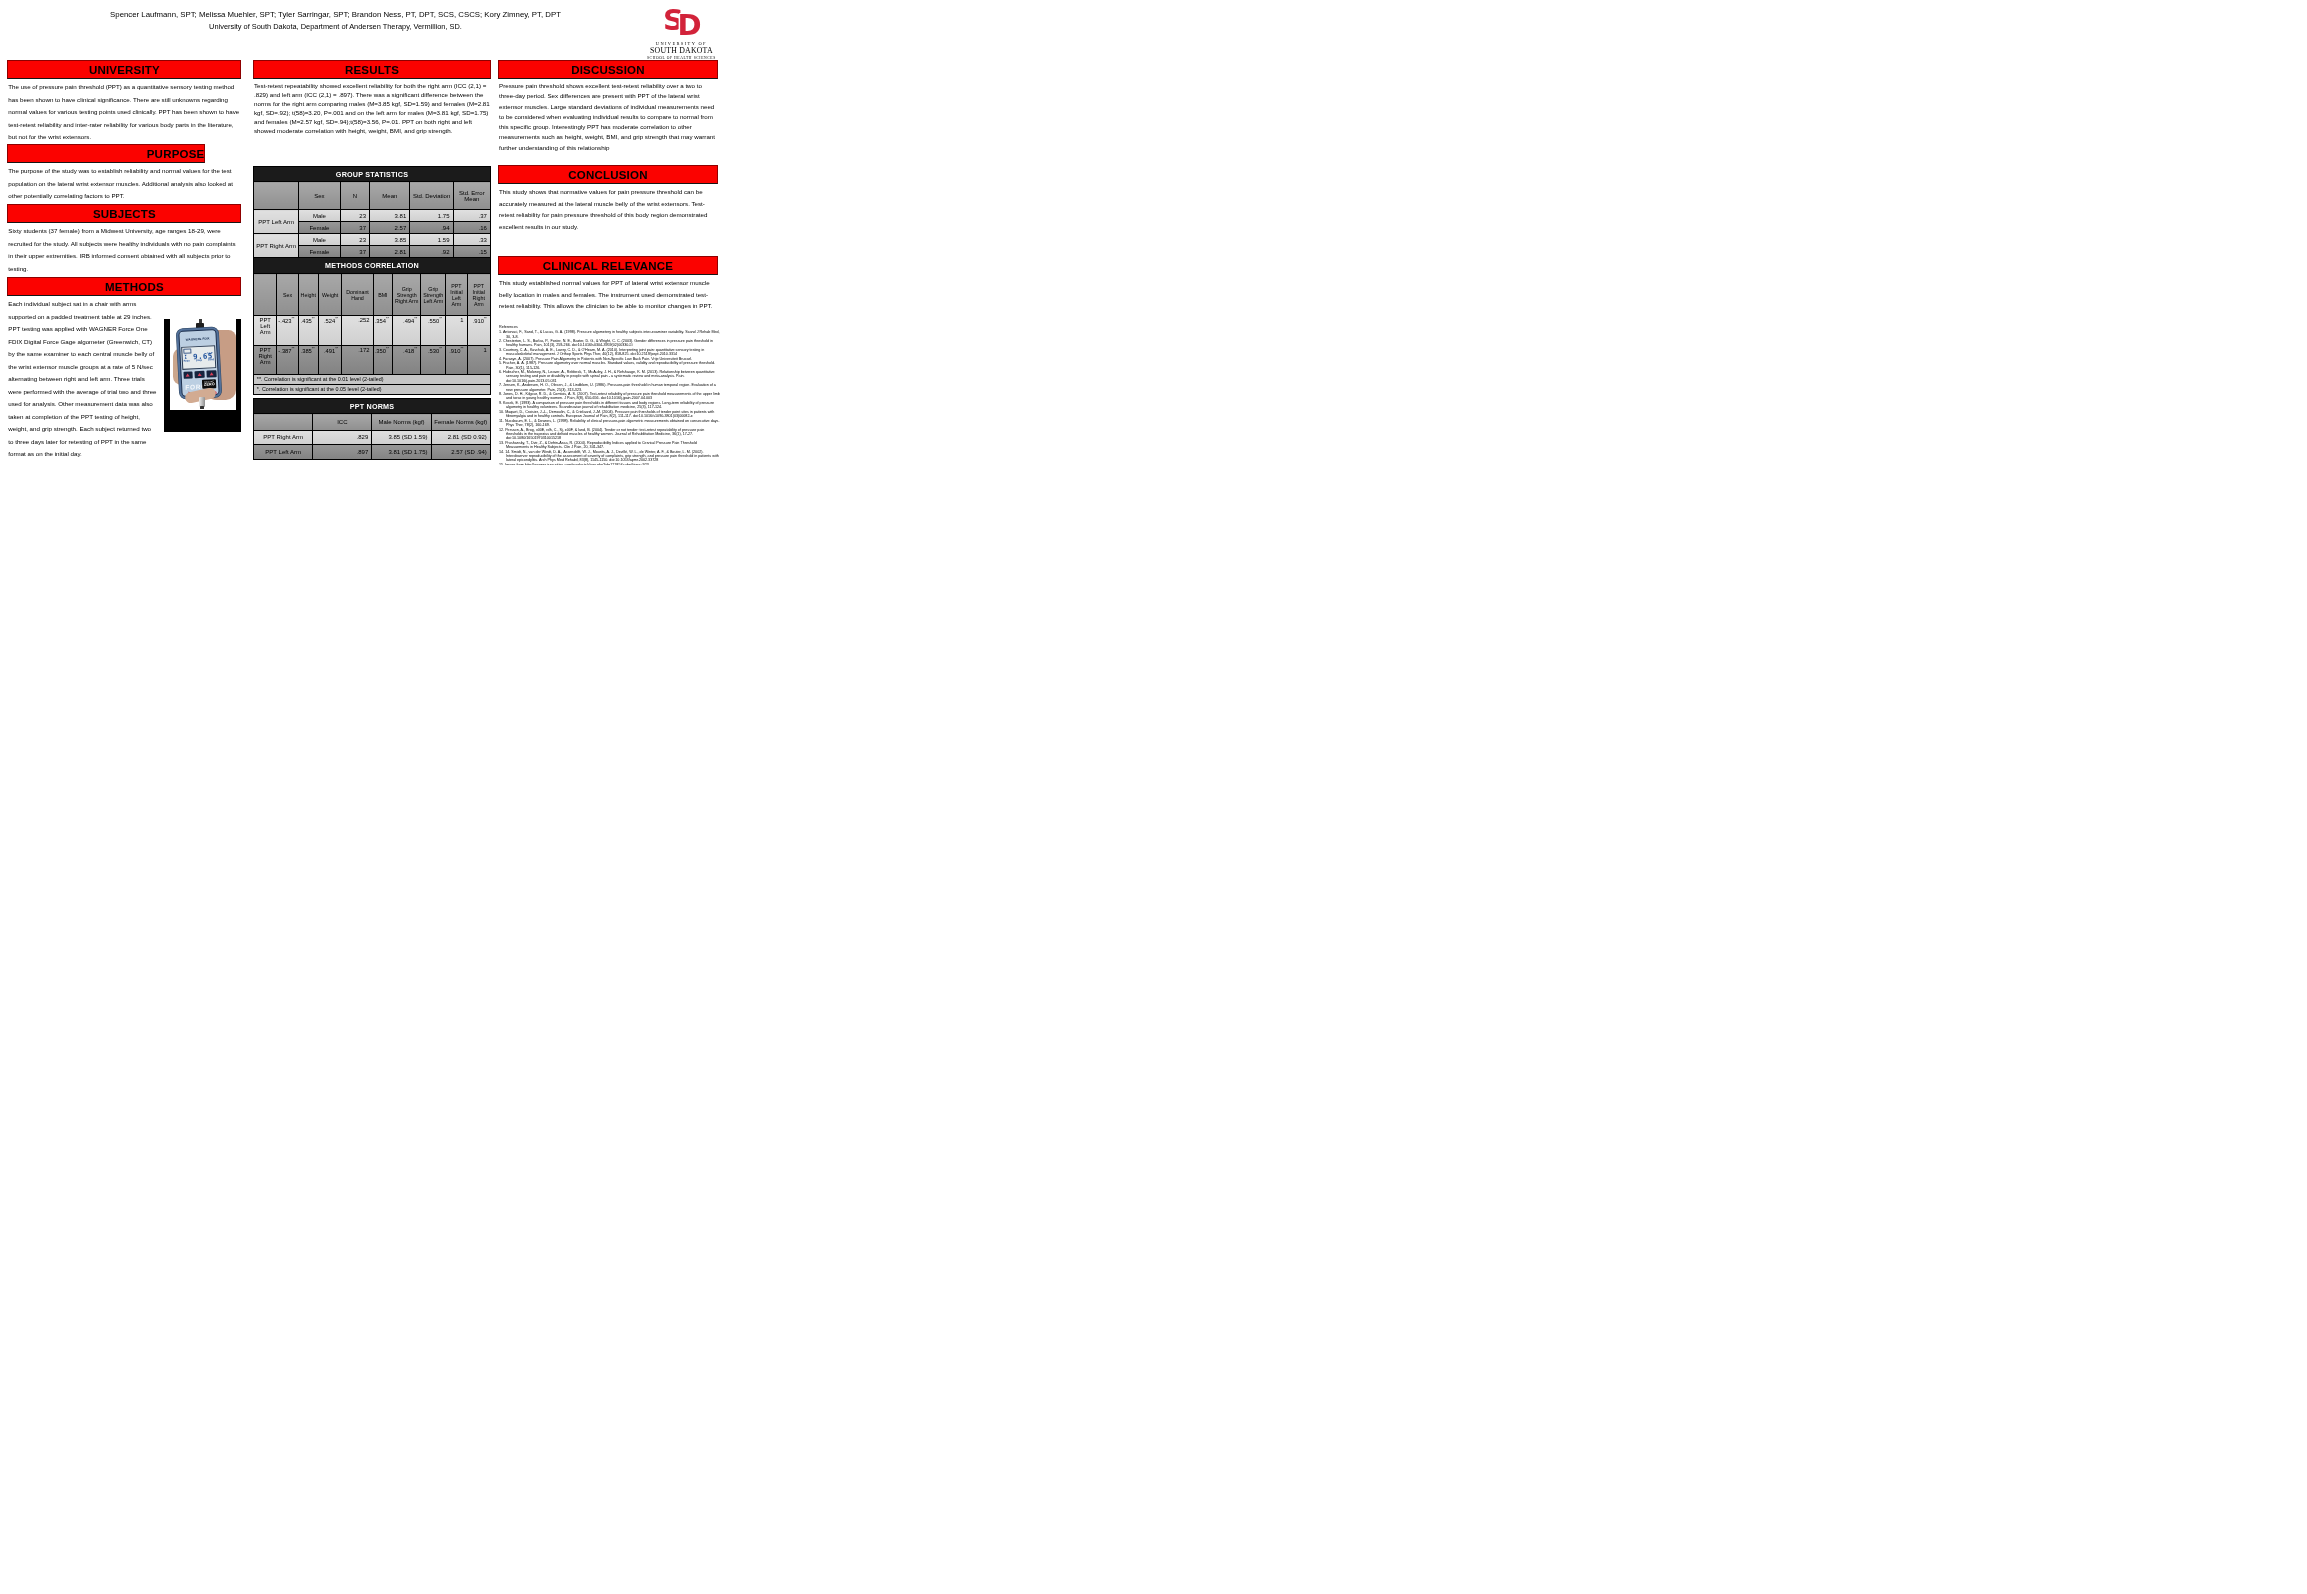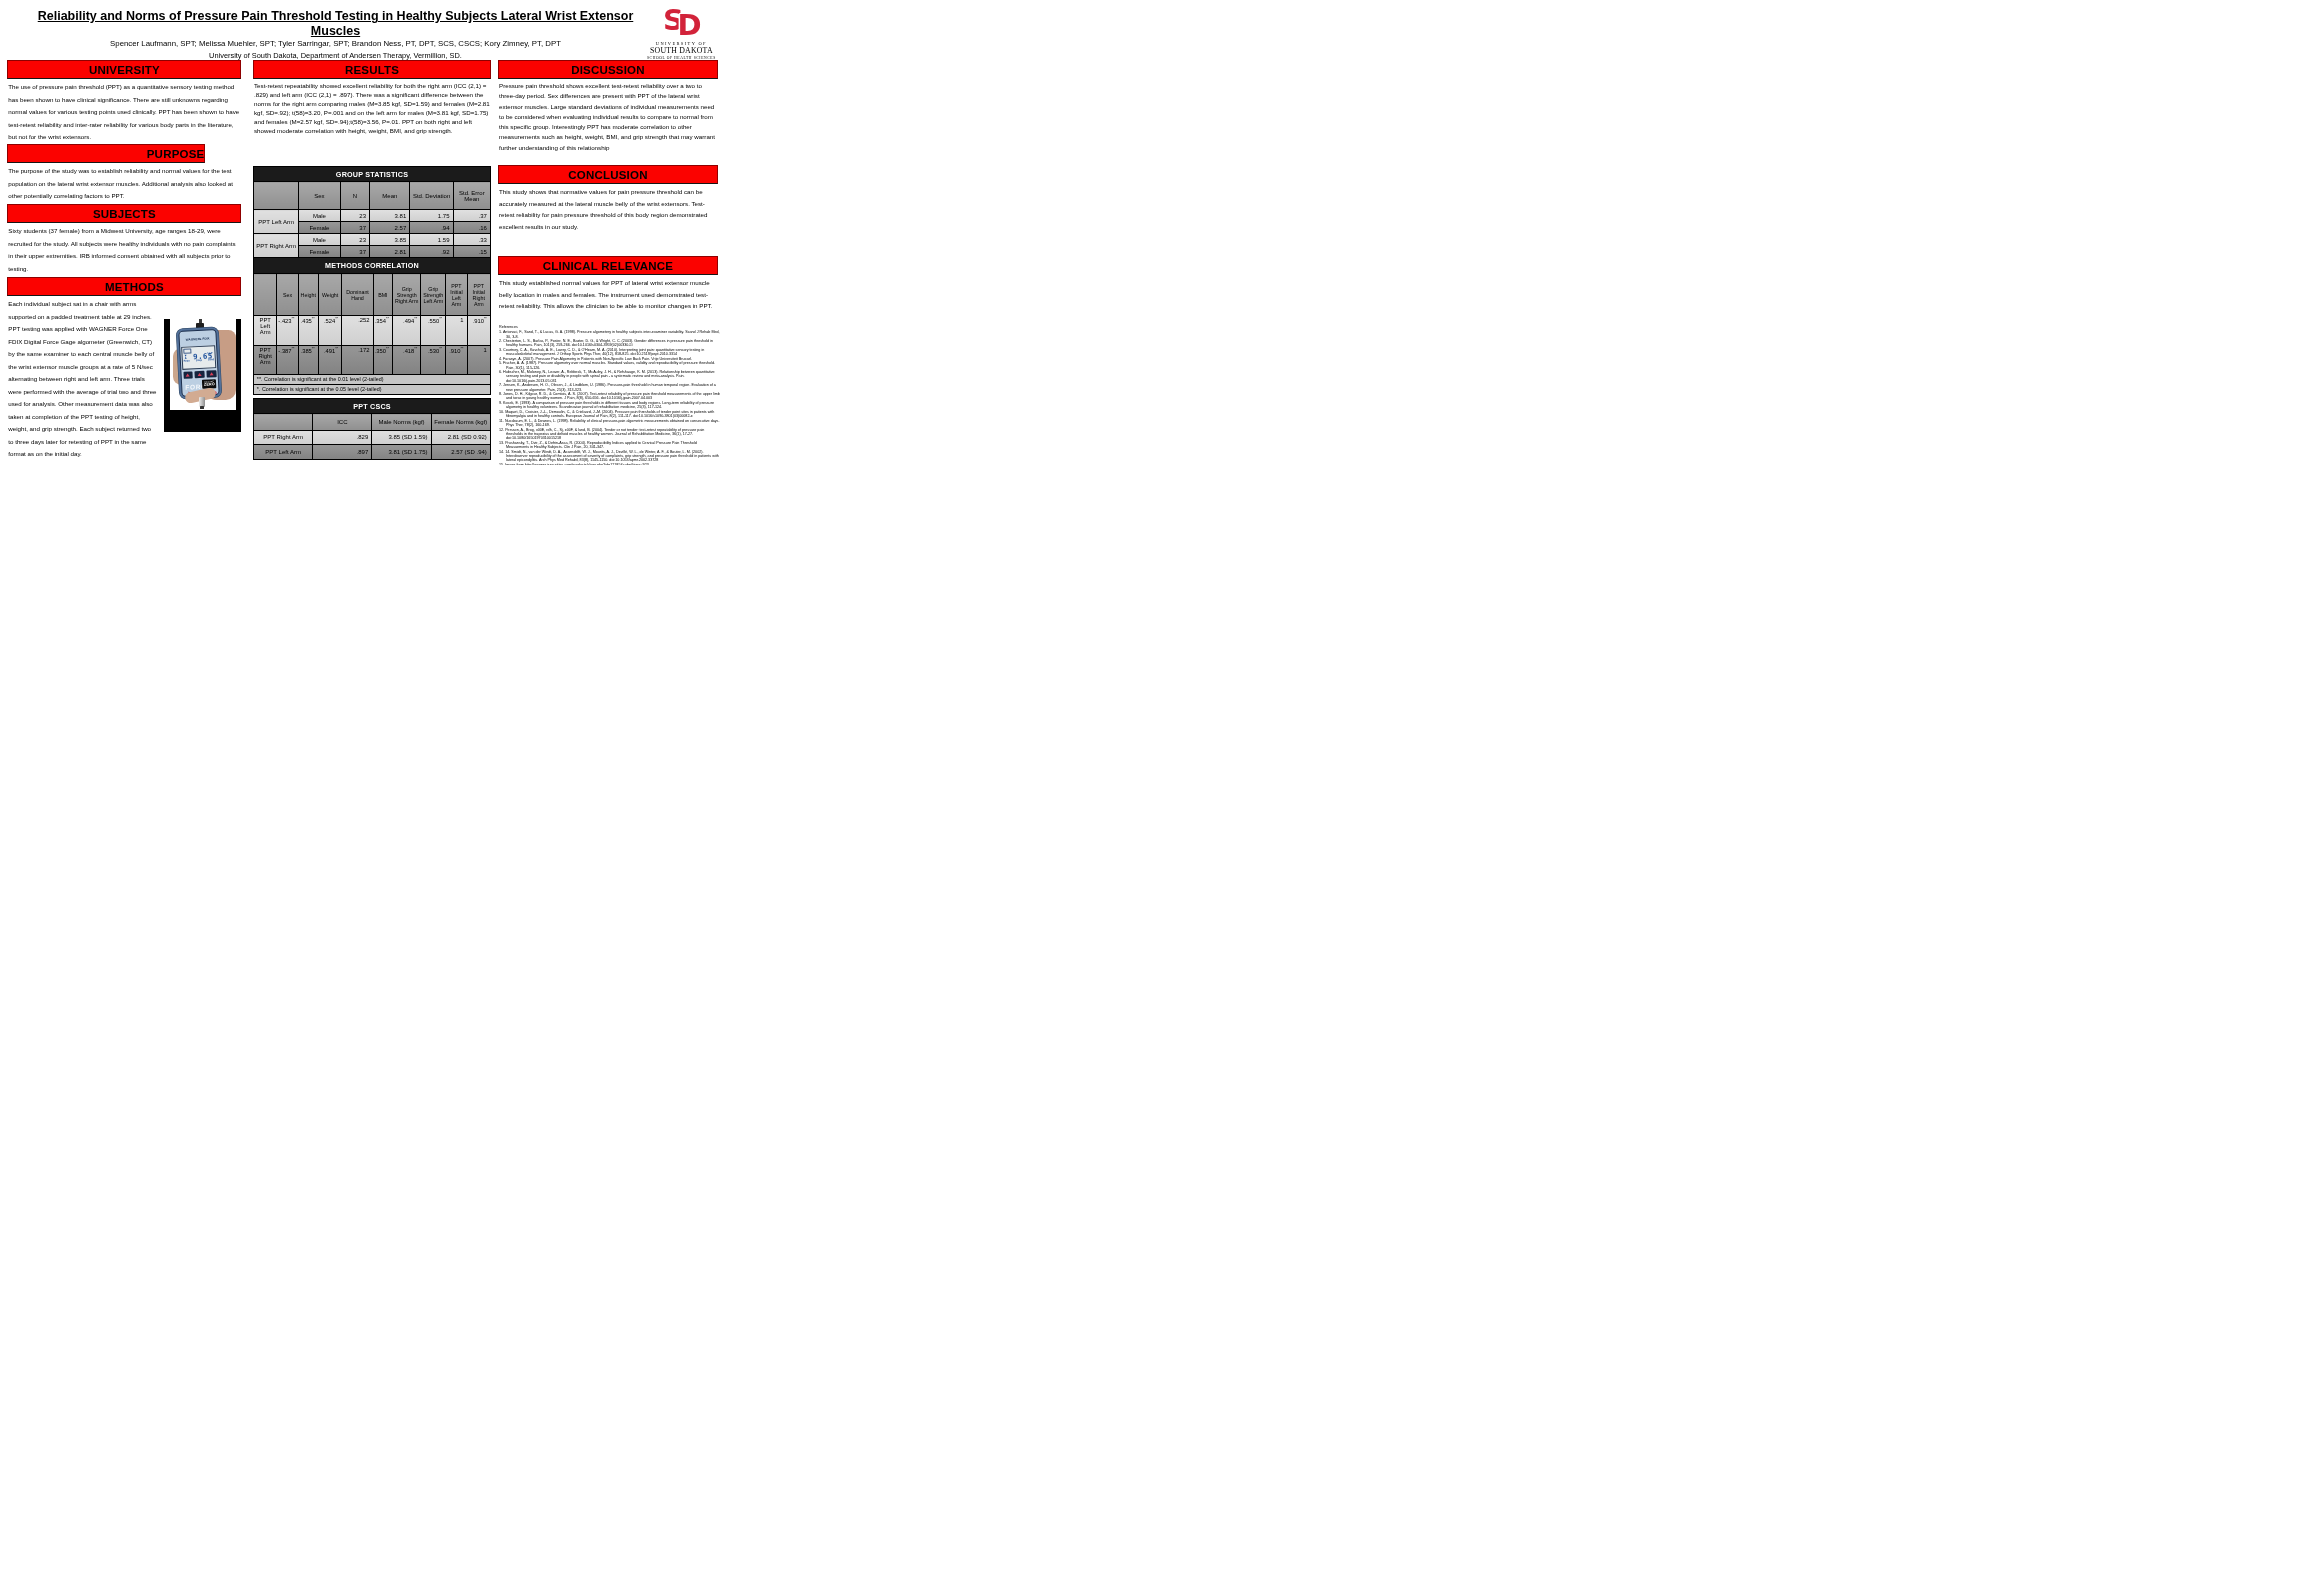--- a/index.html
+++ b/index.html
@@ -99,21 +99,20 @@
   .refs{position:absolute;left:499px;top:325px;width:221px;font-size:3.7px;line-height:1.17;}
   .refs-heading{margin-bottom:0.9px;}
   .ref-item{padding-left:7px;text-indent:-7px;margin-bottom:0.2px;}
 </style>
 </head>
 <body>
 
 <div class="poster">
 
   <div class="title-wrap">
-    <div class="title">Reliability and Norms of Pressure Pain Threshold Testing in Healthy Subjects Lateral Wrist Extensor Muscles</div>
     <div class="authors">Spencer Laufmann, SPT; Melissa Muehler, SPT; Tyler Sarringar, SPT; Brandon Ness, PT, DPT, SCS, CSCS; Kory Zimney, PT, DPT</div>
     <div class="affil">University of South Dakota, Department of Andersen Therapy, Vermillion, SD.</div>
   </div>
 
   <div class="logo">
     <div class="sd">
       <span class="s">S</span>
       <span class="d">D</span>
     </div>
     <div class="logo-uof">UNIVERSITY OF</div>
@@ -326,21 +325,21 @@
 
   <table class="tbl" id="tbl-norms" style="left:253px;top:398px;width:238px;">
     <colgroup>
         <col style="width:59px">
         <col style="width:59px">
         <col style="width:59px">
         <col style="width:59px">
       </colgroup>
     <thead>
       <tr>
-          <td class="tbl-title" colspan="4" style="height:12px;">PPT CSCS</td>
+          <td class="tbl-title" colspan="4" style="height:12px;">PPT NORMS</td>
         </tr>
       <tr id="norms-hdr" style="height:16.6px;">
           <th class="hdr"></th>
           <th class="hdr">ICC</th>
           <th class="hdr">Male Norms (kgf)</th>
           <th class="hdr">Female Norms (kgf)</th>
         </tr>
     </thead>
     <tbody id="norms-body">
         <tr class="row-light" style="height: 14.8px;">

